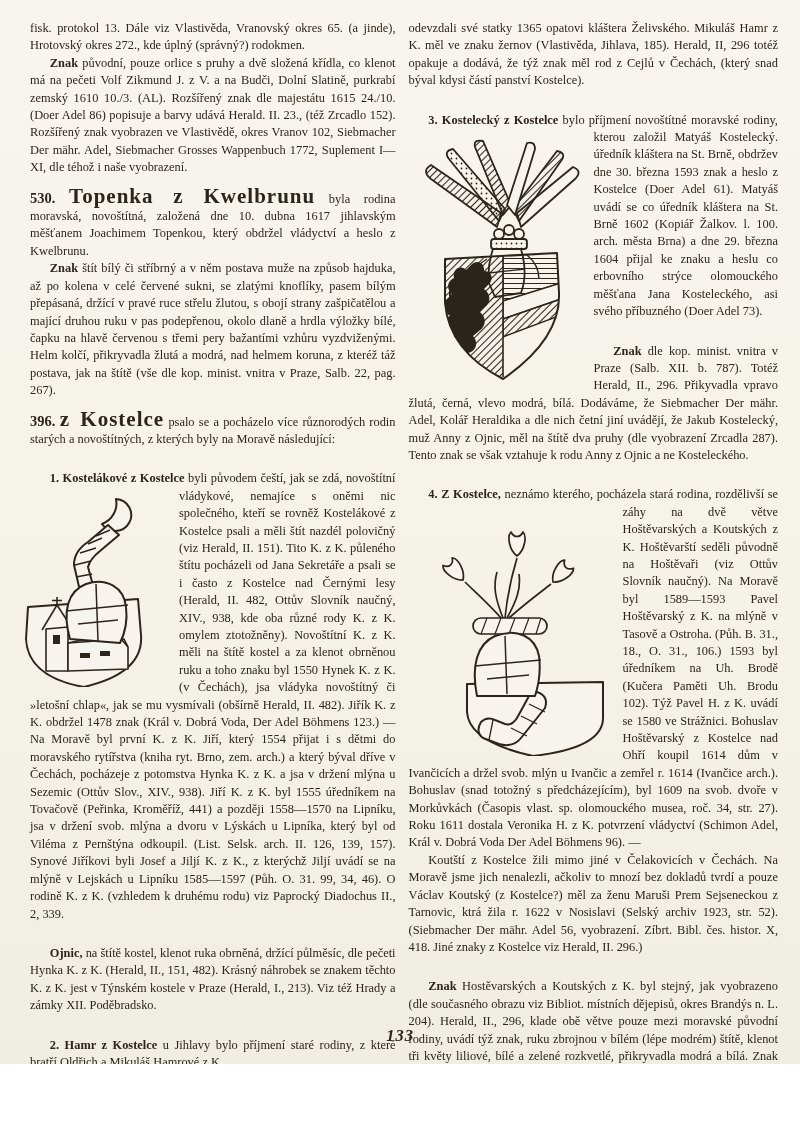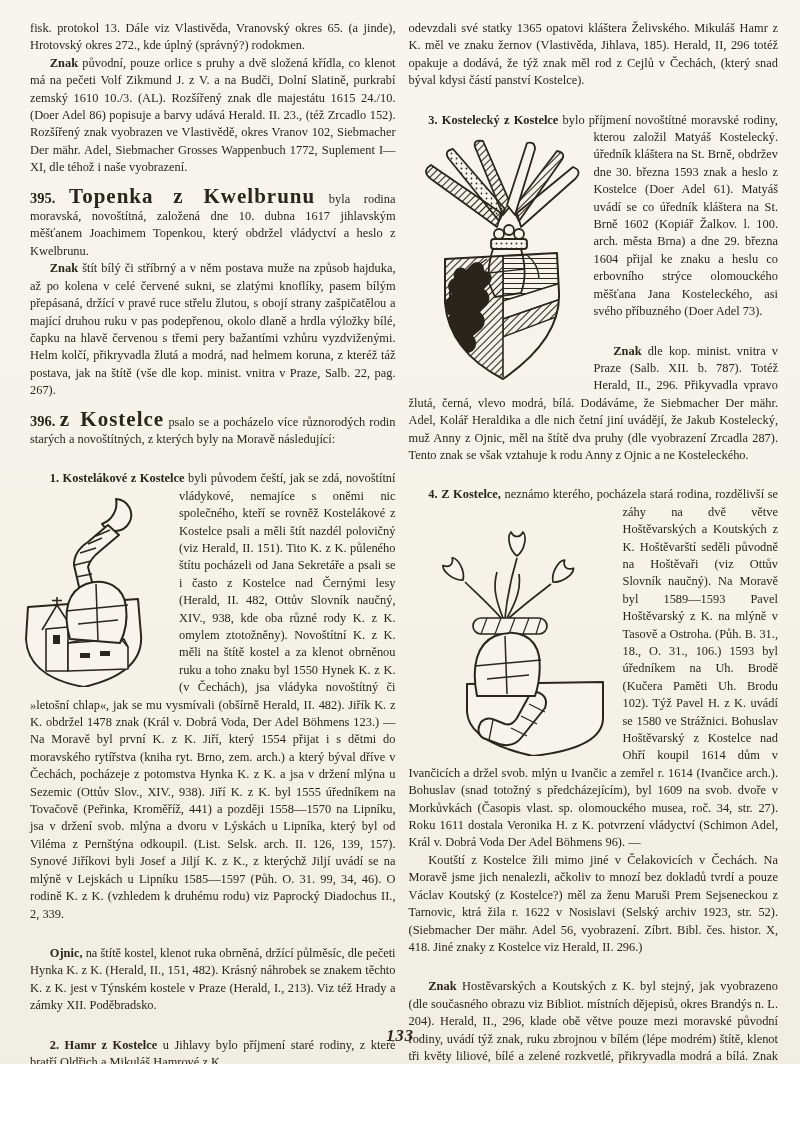--- a/index.html
+++ b/index.html
@@ -36,21 +36,21 @@
 <div class="page">
   <div class="cols">
 
     <div class="col col-left">
 
       <p class="noindent"><span>fisk. protokol 13. Dále viz Vlastivěda, Vranovský okres 65. (a jinde), Hrotovský okres 272., kde úplný (správný?) rodokmen.</span></p>
 
       <p><b class="lead">Znak</b><span> původní, pouze orlice s pruhy a dvě složená křídla, co klenot má na pečeti Volf Zikmund J. z V. a na Budči, Dolní Slatině, purkrabí zemský 1610 10./3. (AL). Rozšířený znak dle majestátu 1615 24./10. (Doer Adel 86) popisuje a barvy udává Herald. II. 23., (též Zrcadlo 152). Rozšířený znak vyobrazen ve Vlastivědě, okres Vranov 102, Siebmacher Der mähr. Adel, Siebmacher Grosses Wappenbuch 1772, Suplement I—XI, dle téhož i naše vyobrazení.</span></p>
 
       <p class="section">
-        <span class="snum">395.</span>
+        <span class="snum">530.</span>
         <span class="sname">Topenka z Kwelbrunu</span><span> byla rodina moravská, novoštítná, založená dne 10. dubna 1617 jihlavským měšťanem Joachimem Topenkou, který obdržel vládyctví a heslo z Kwelbrunu.</span>
       </p>
 
       <p><b class="lead">Znak</b><span> štít bílý či stříbrný a v něm postava muže na způsob hajduka, až po kolena v celé červené sukni, se zlatými knoflíky, pasem bílým přepásaná, držící v pravé ruce střelu žlutou, s obojí strany zašpičatělou a mající druhou ruku v pas podepřenou, okolo dlaně a hrdla výložky bílé, čapku na hlavě červenou s třemi pery bažantími vzhůru vyzdviženými. Helm kolčí, přikryvadla žlutá a modrá, nad helmem koruna, z kteréž táž postava, jak na štítě (vše dle kop. minist. vnitra v Praze, Salb. 22, pag. 267).</span></p>
 
       <p class="section">
         <span class="snum">396.</span>
         <span class="sname">z Kostelce</span><span> psalo se a pocházelo více různorodých rodin starých a novoštítných, z kterých byly na Moravě následující:</span>
       </p>
 

